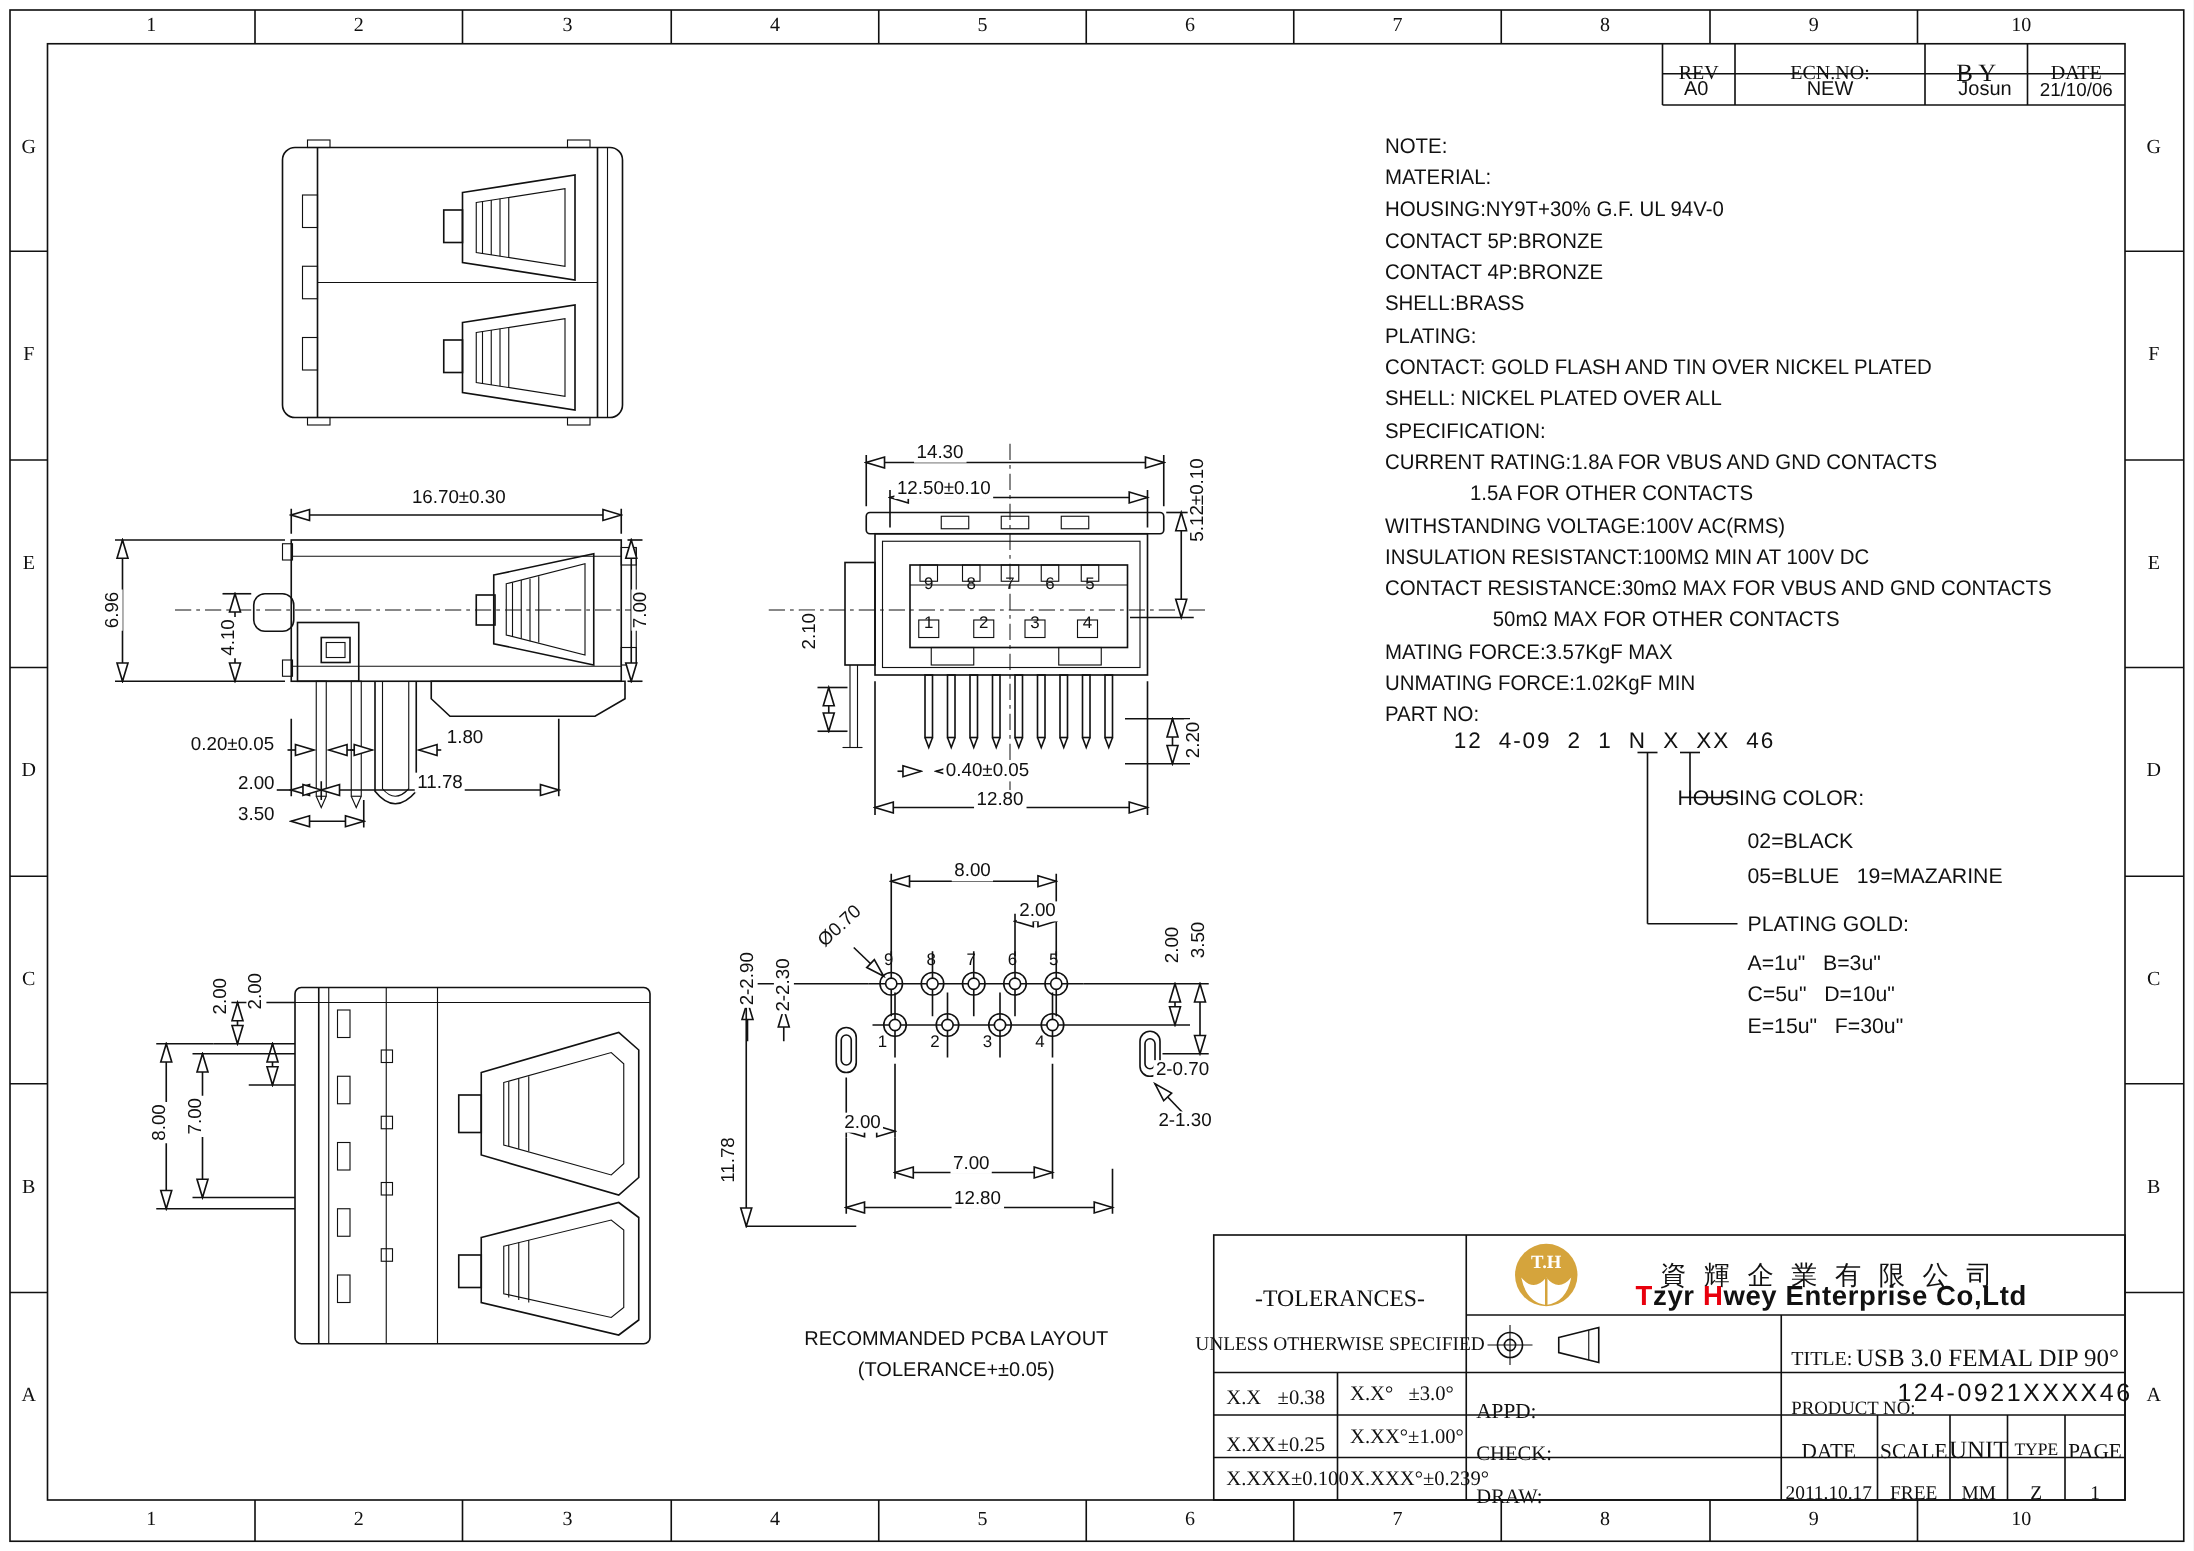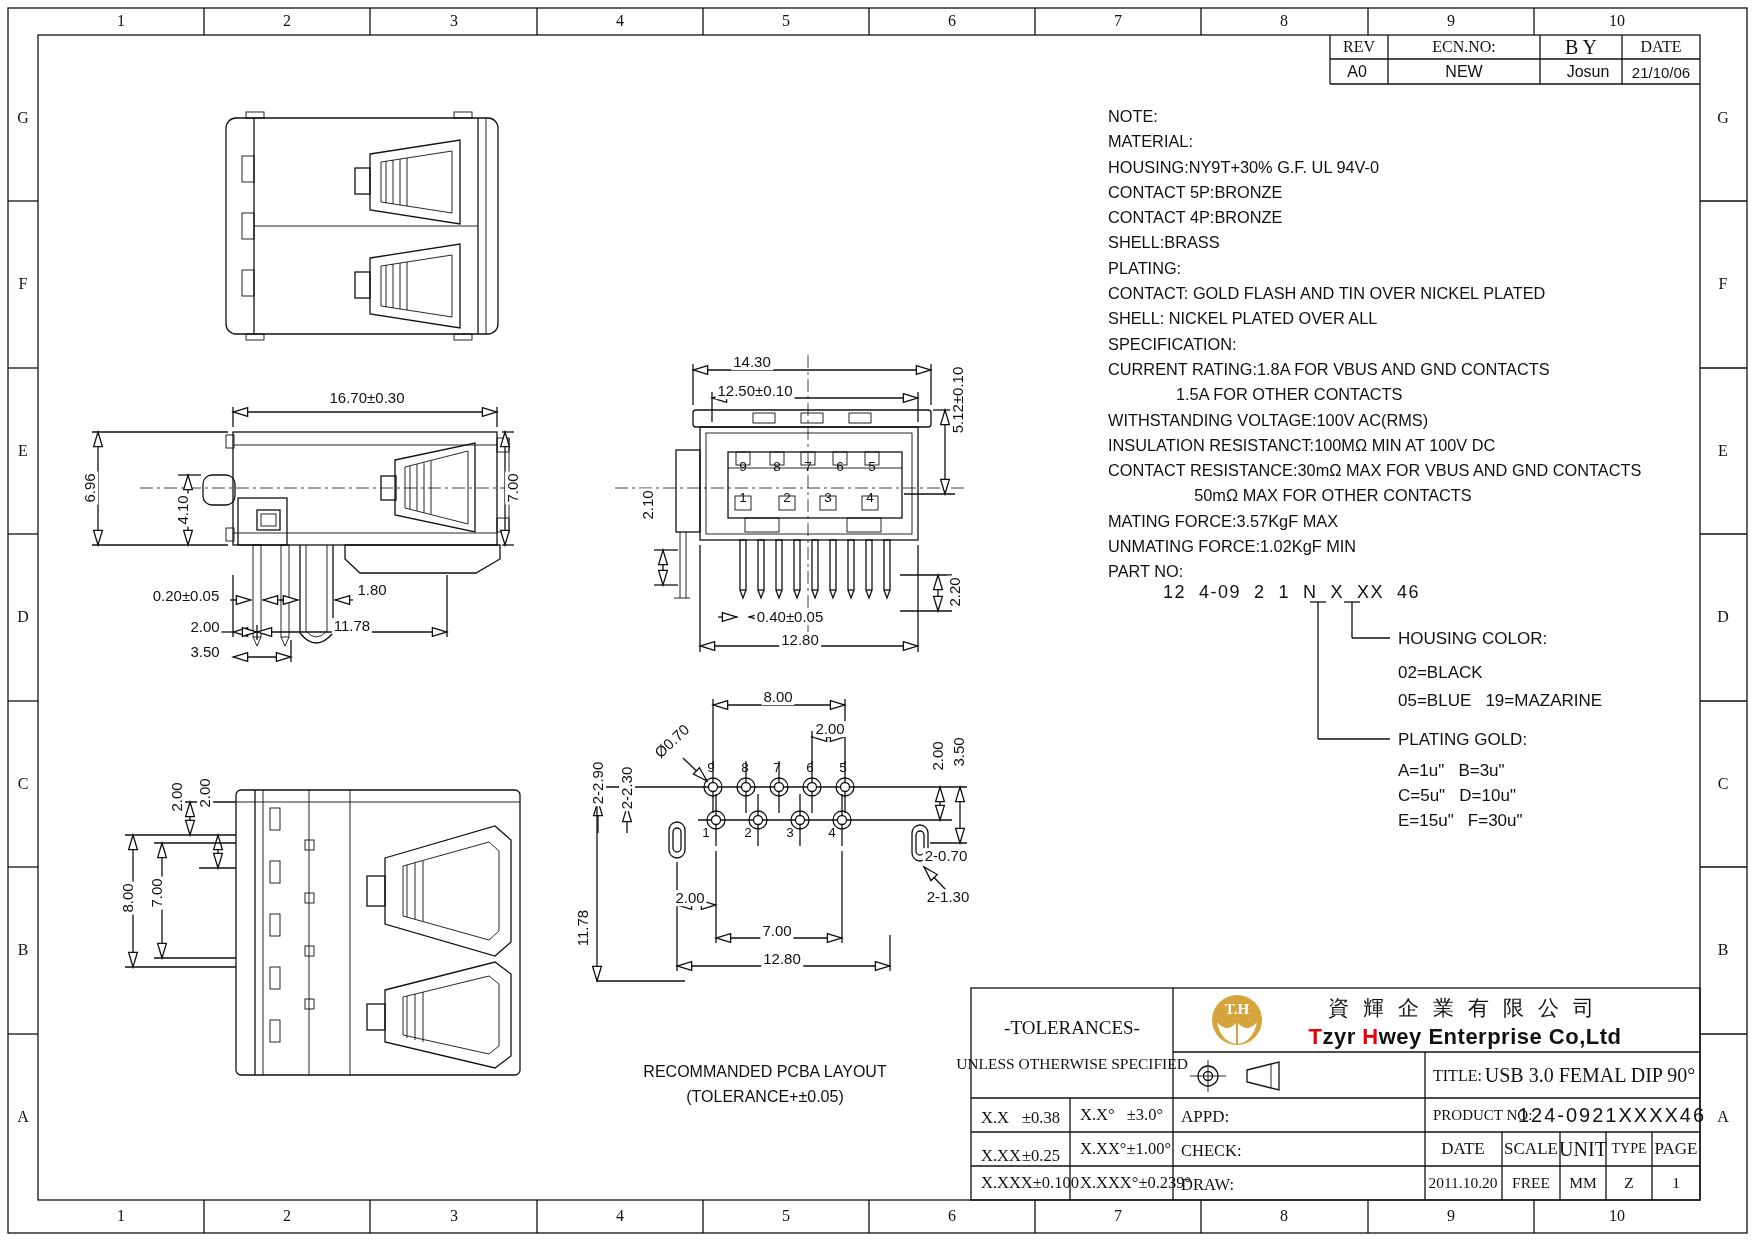--- a/index.html
+++ b/index.html
@@ -12,21 +12,21 @@
   .cl{stroke-width:.8;stroke-dasharray:13 4 3 4;}
   .dim{position:absolute;transform:translate(-50%,-50%);font-size:15px;line-height:1.05;
        white-space:nowrap;background:#fff;padding:0 2px;}
   .rot{transform:translate(-50%,-50%) rotate(-90deg);}
   .r45{transform:translate(-50%,-50%) rotate(-43deg);}
   .pin{position:absolute;transform:translate(-50%,-50%);font-size:13.5px;line-height:1;background:transparent;padding:0;}
   .ruler{position:absolute;transform:translate(-50%,-50%);font-family:"Liberation Serif",serif;font-size:16px;}
   .notes{position:absolute;left:1108px;top:104px;width:620px;transform:scaleX(.96);transform-origin:0 0;}
   .note-line{white-space:pre;font-size:17px;line-height:25.3px;}
   .legend-line{position:absolute;font-size:17px;white-space:pre;line-height:1;}
-  .serif{font-family:"Liberation Serif",serif;}
+  .serif{font-family:"Liberation Serif",serif;margin-top:12px;}
   .cell{position:absolute;display:flex;align-items:center;justify-content:space-between;
         font-family:"Liberation Serif",serif;font-size:16.5px;padding:0 10px;box-sizing:border-box;}
   .ctr{position:absolute;transform:translate(-50%,-50%);white-space:nowrap;}
   .cap{position:absolute;transform:translate(-50%,-50%);font-size:16px;white-space:pre;}
   .company-en{font-weight:bold;font-size:22px;letter-spacing:.5px;}
   .red{color:#e8000d;}
 </style>
 </head>
 <body>
 
@@ -159,21 +159,21 @@
     <div class="note-line">WITHSTANDING VOLTAGE:100V AC(RMS)</div>
     <div class="note-line">INSULATION RESISTANCT:100MΩ MIN AT 100V DC</div>
     <div class="note-line">CONTACT RESISTANCE:30mΩ MAX FOR VBUS AND GND CONTACTS</div>
     <div class="note-line">                   50mΩ MAX FOR OTHER CONTACTS</div>
     <div class="note-line">MATING FORCE:3.57KgF MAX</div>
     <div class="note-line">UNMATING FORCE:1.02KgF MIN</div>
     <div class="note-line">PART NO:</div>
   </div>
   <div class="abs" style="left:1163px;top:582px;font-size:18px;letter-spacing:1.5px;white-space:pre">12  4-09  2  1  N  X  XX  46</div>
 
-  <div class="legend-line" style="left:1398px;top:630px">HOUSING COLOR:</div>
+  <div class="legend-line" style="left:1342px;top:630px">HOUSING COLOR:</div>
   <div class="legend-line" style="left:1398px;top:664px">02=BLACK</div>
   <div class="legend-line" style="left:1398px;top:692px">05=BLUE   19=MAZARINE</div>
   <div class="legend-line" style="left:1398px;top:731px">PLATING GOLD:</div>
   <div class="legend-line" style="left:1398px;top:762px">A=1u"   B=3u"</div>
   <div class="legend-line" style="left:1398px;top:787px">C=5u"   D=10u"</div>
   <div class="legend-line" style="left:1398px;top:812px">E=15u"   F=30u"</div>
 
   <svg style="left:220px;top:110px" width="292" height="232" viewBox="0 0 292 232">
     <rect x="6" y="8" width="272" height="216" rx="10"></rect>
     <rect x="26" y="2" width="18" height="6" class="tn"></rect>
@@ -578,19 +578,19 @@
   <div class="abs serif" style="left:1433px;top:1067px;font-size:16px">TITLE:</div>
   <div class="ctr serif" style="left:1590px;top:1075px;font-size:20px">USB 3.0 FEMAL DIP 90°</div>
   <div class="abs serif" style="left:1433px;top:1107px;font-size:15px">PRODUCT NO:</div>
   <div class="ctr" style="left:1612px;top:1115px;font-size:20px;letter-spacing:2px">124-0921XXXX46</div>
 
   <span class="ctr serif" style="left:1463px;top:1149px;font-size:17px">DATE</span>
   <span class="ctr serif" style="left:1531px;top:1149px;font-size:17px">SCALE</span>
   <span class="ctr serif" style="left:1583px;top:1149px;font-size:20px">UNIT</span>
   <span class="ctr serif" style="left:1629px;top:1149px;font-size:14px">TYPE</span>
   <span class="ctr serif" style="left:1676px;top:1149px;font-size:17px">PAGE</span>
-  <span class="ctr serif" style="left:1463px;top:1183px;font-size:15.5px">2011.10.20</span>
+  <span class="ctr serif" style="left:1463px;top:1183px;font-size:15.5px">2011.10.17</span>
   <span class="ctr serif" style="left:1531px;top:1183px;font-size:15.5px">FREE</span>
   <span class="ctr serif" style="left:1583px;top:1183px;font-size:15.5px">MM</span>
   <span class="ctr serif" style="left:1629px;top:1183px;font-size:15.5px">Z</span>
   <span class="ctr serif" style="left:1676px;top:1183px;font-size:15.5px">1</span>
 
 </div>
 
 </body></html>

